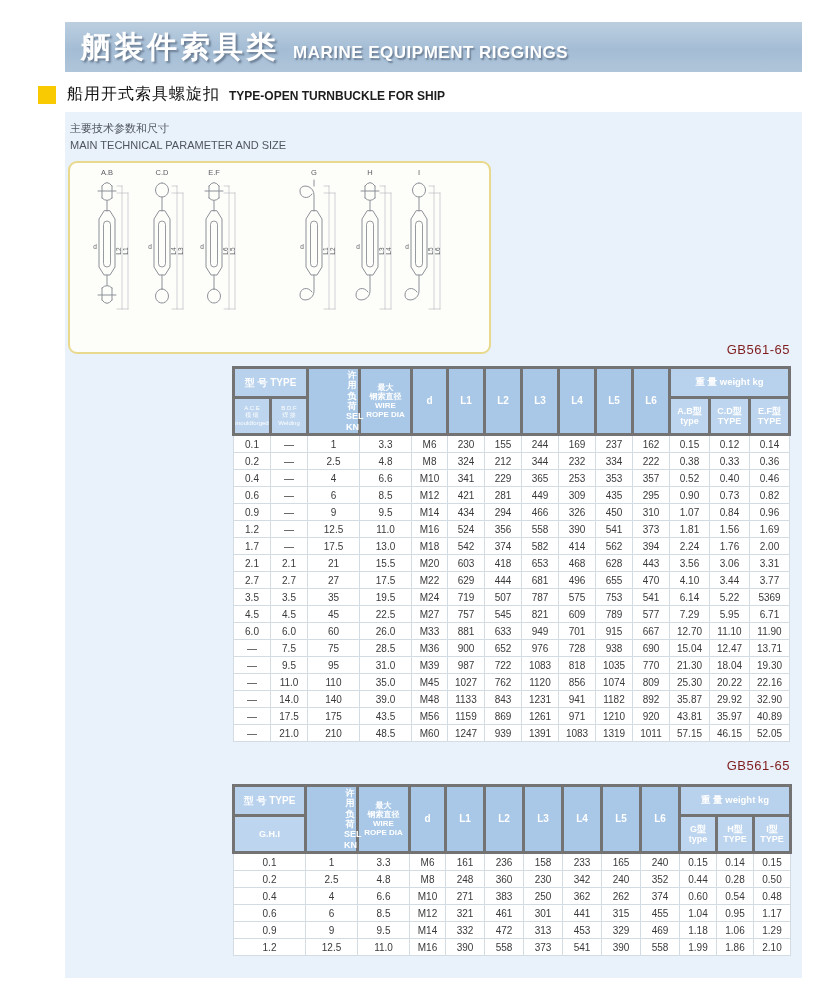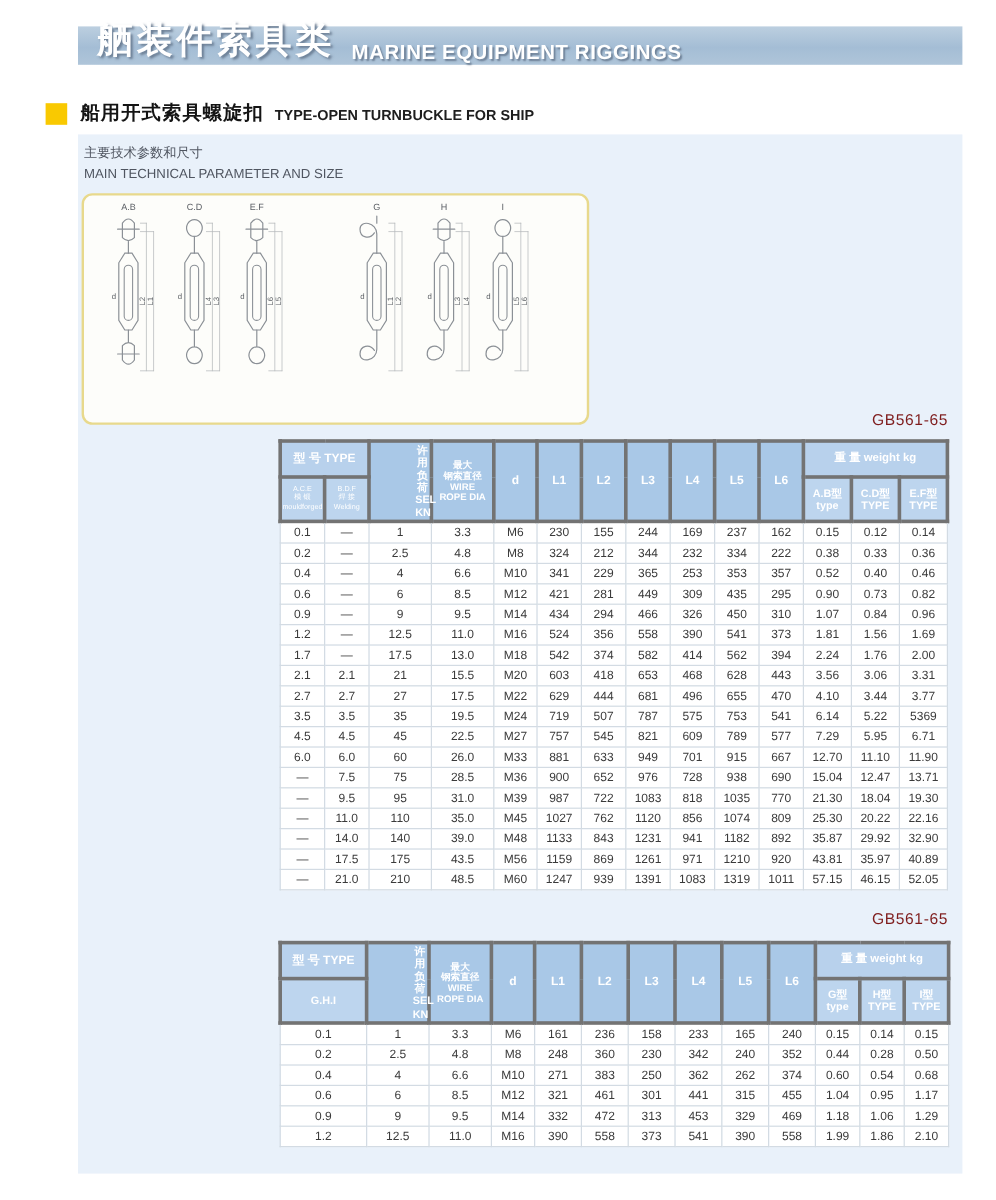--- a/index.html
+++ b/index.html
@@ -1,31 +1,31 @@
 <!DOCTYPE html>
 <html><head>
 <meta charset="utf-8">
 <style>
   html,body{margin:0;padding:0;background:#fff;}
   .page{position:relative;width:830px;height:1000px;background:#fff;overflow:hidden;
         font-family:"Liberation Sans", sans-serif;}
 
   
-  .banner{position:absolute;left:65px;top:22px;width:737px;height:32px;box-sizing:border-box;
+  .banner{position:absolute;left:65px;top:22px;width:737px;height:50px;box-sizing:border-box;
           background:linear-gradient(180deg,#bccfe0 0%,#a4bdd5 55%,#afc5d9 100%);
-          display:flex;align-items:flex-end;padding-left:16px;}
+          display:flex;align-items:center;padding-left:16px;}
   .banner-zh{font-size:30px;font-weight:bold;color:#ffffff;letter-spacing:3px;
              text-shadow:2px 2px 2px rgba(96,114,136,.85);}
   .banner-en{font-size:17px;font-weight:bold;color:#ffffff;margin-left:14px;margin-top:12px;
              letter-spacing:.5px;text-shadow:1.5px 1.5px 1.5px rgba(96,114,136,.85);}
 
   
   .section{position:absolute;left:38px;top:84px;display:flex;align-items:center;}
   .bullet{width:18px;height:18px;background:#f9c901;margin-right:11px;}
-  .sec-zh{font-size:16px;font-weight:bold;color:#141414;letter-spacing:1px;}
+  .sec-zh{font-size:16px;font-weight:normal;color:#141414;letter-spacing:1px;}
   .sec-en{font-size:12px;font-weight:bold;color:#1d1d1d;margin-left:9px;margin-top:2px;}
 
   
   .panel{position:absolute;left:65px;top:112px;width:737px;height:866px;background:#e9f1fa;}
   .params{position:absolute;left:5px;top:8px;font-size:11px;color:#4f5560;line-height:1.55;}
 
   .diagram-box{position:absolute;left:3px;top:49px;width:423px;height:193px;box-sizing:border-box;
                background:#fdfdfa;border:2px solid #e8d98c;border-radius:9px;}
 
   .gb{position:absolute;right:12px;font-size:13px;color:#7f1d1d;letter-spacing:.5px;}
@@ -574,21 +574,21 @@
               <td>6.6</td>
               <td>M10</td>
               <td>271</td>
               <td>383</td>
               <td>250</td>
               <td>362</td>
               <td>262</td>
               <td>374</td>
               <td>0.60</td>
               <td>0.54</td>
-              <td>0.68</td>
+              <td>0.48</td>
             </tr>
             <tr>
               <td>0.6</td>
               <td>6</td>
               <td>8.5</td>
               <td>M12</td>
               <td>321</td>
               <td>461</td>
               <td>301</td>
               <td>441</td>

